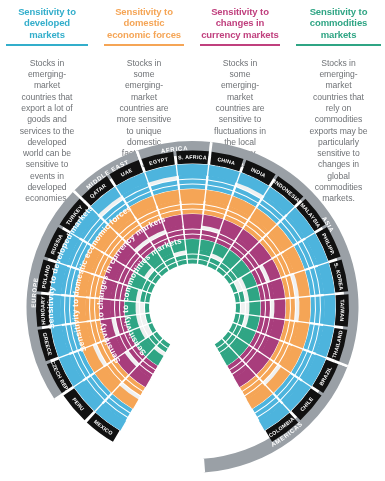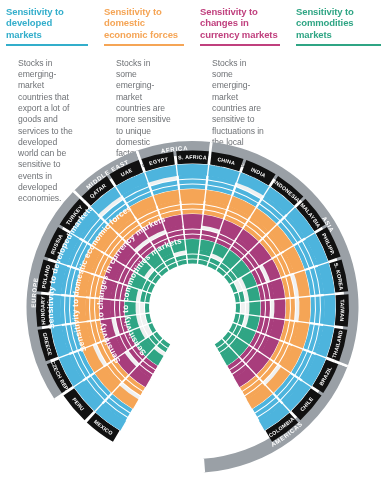--- a/index.html
+++ b/index.html
@@ -1,21 +1,21 @@
 <!DOCTYPE html>
 <html><head>
 <meta charset="utf-8">
 <style>
   html,body{margin:0;padding:0;}
   body{
     width:385px;height:481px;overflow:hidden;background:#ffffff;
     font-family:"Liberation Sans",sans-serif;
     -webkit-font-smoothing:antialiased;
   }
-  #page{position:relative;width:385px;height:481px;}
+  #page{position:relative;width:385px;height:481px;text-align:center;}
 
   
   .cols{display:flex;width:385px;padding:0;box-sizing:border-box;}
   .col{box-sizing:border-box;padding:6px 10px 0 6px;}
   .col:nth-child(1){width:98px;}
   .col:nth-child(2){width:96px;}
   .col:nth-child(3){width:96px;}
   .col:nth-child(4){width:95px;padding-right:4px;}
 
   .col-title{
@@ -59,20 +59,21 @@
       <div class="col-body">Stocks in some emerging-market countries are more sensitive to unique domestic factors than they are to changes overseas.</div>
     </div>
     <div class="col">
       <div class="col-title" style="color: rgb(192, 64, 126);">Sensitivity to changes in currency markets</div>
       <div class="rule" style="background: rgb(192, 64, 126);"></div>
       <div class="col-body">Stocks in some emerging-market countries are sensitive to fluctuations in the local currency, particularly in countries with large amounts of short-term debt denominated in other currencies.</div>
     </div>
     <div class="col">
       <div class="col-title" style="color: rgb(47, 165, 132);">Sensitivity to commodities markets</div>
       <div class="rule" style="background: rgb(47, 165, 132);"></div>
+      <div class="col-body">Stocks in emerging-market countries that rely on commodities exports may be particularly sensitive to changes in global commodities markets.</div>
     </div>
   </div>
 
   <div id="wheel">
     <svg id="svg" width="385" height="377" viewBox="0 0 385 377">
         <defs>
           <path id="tp0" d="M203.50067703438498,363.8242055935149 A161.2,161.2 0 0 0 343.12428655030016,260.426163908214" fill="none"></path>
           <path id="tp1" d="M62.37398621455284,290.48405875535053 A156.8,156.8 0 0 1 80.37083018755176,93.39484830916409" fill="none"></path>
           <path id="tp2" d="M80.37083018755176,93.39484830916409 A156.8,156.8 0 0 1 139.9908768115894,55.25348741176893" fill="none"></path>
           <path id="tp3" d="M139.9908768115894,55.25348741176893 A156.8,156.8 0 0 1 210.30937317271446,47.21467903812311" fill="none"></path>

